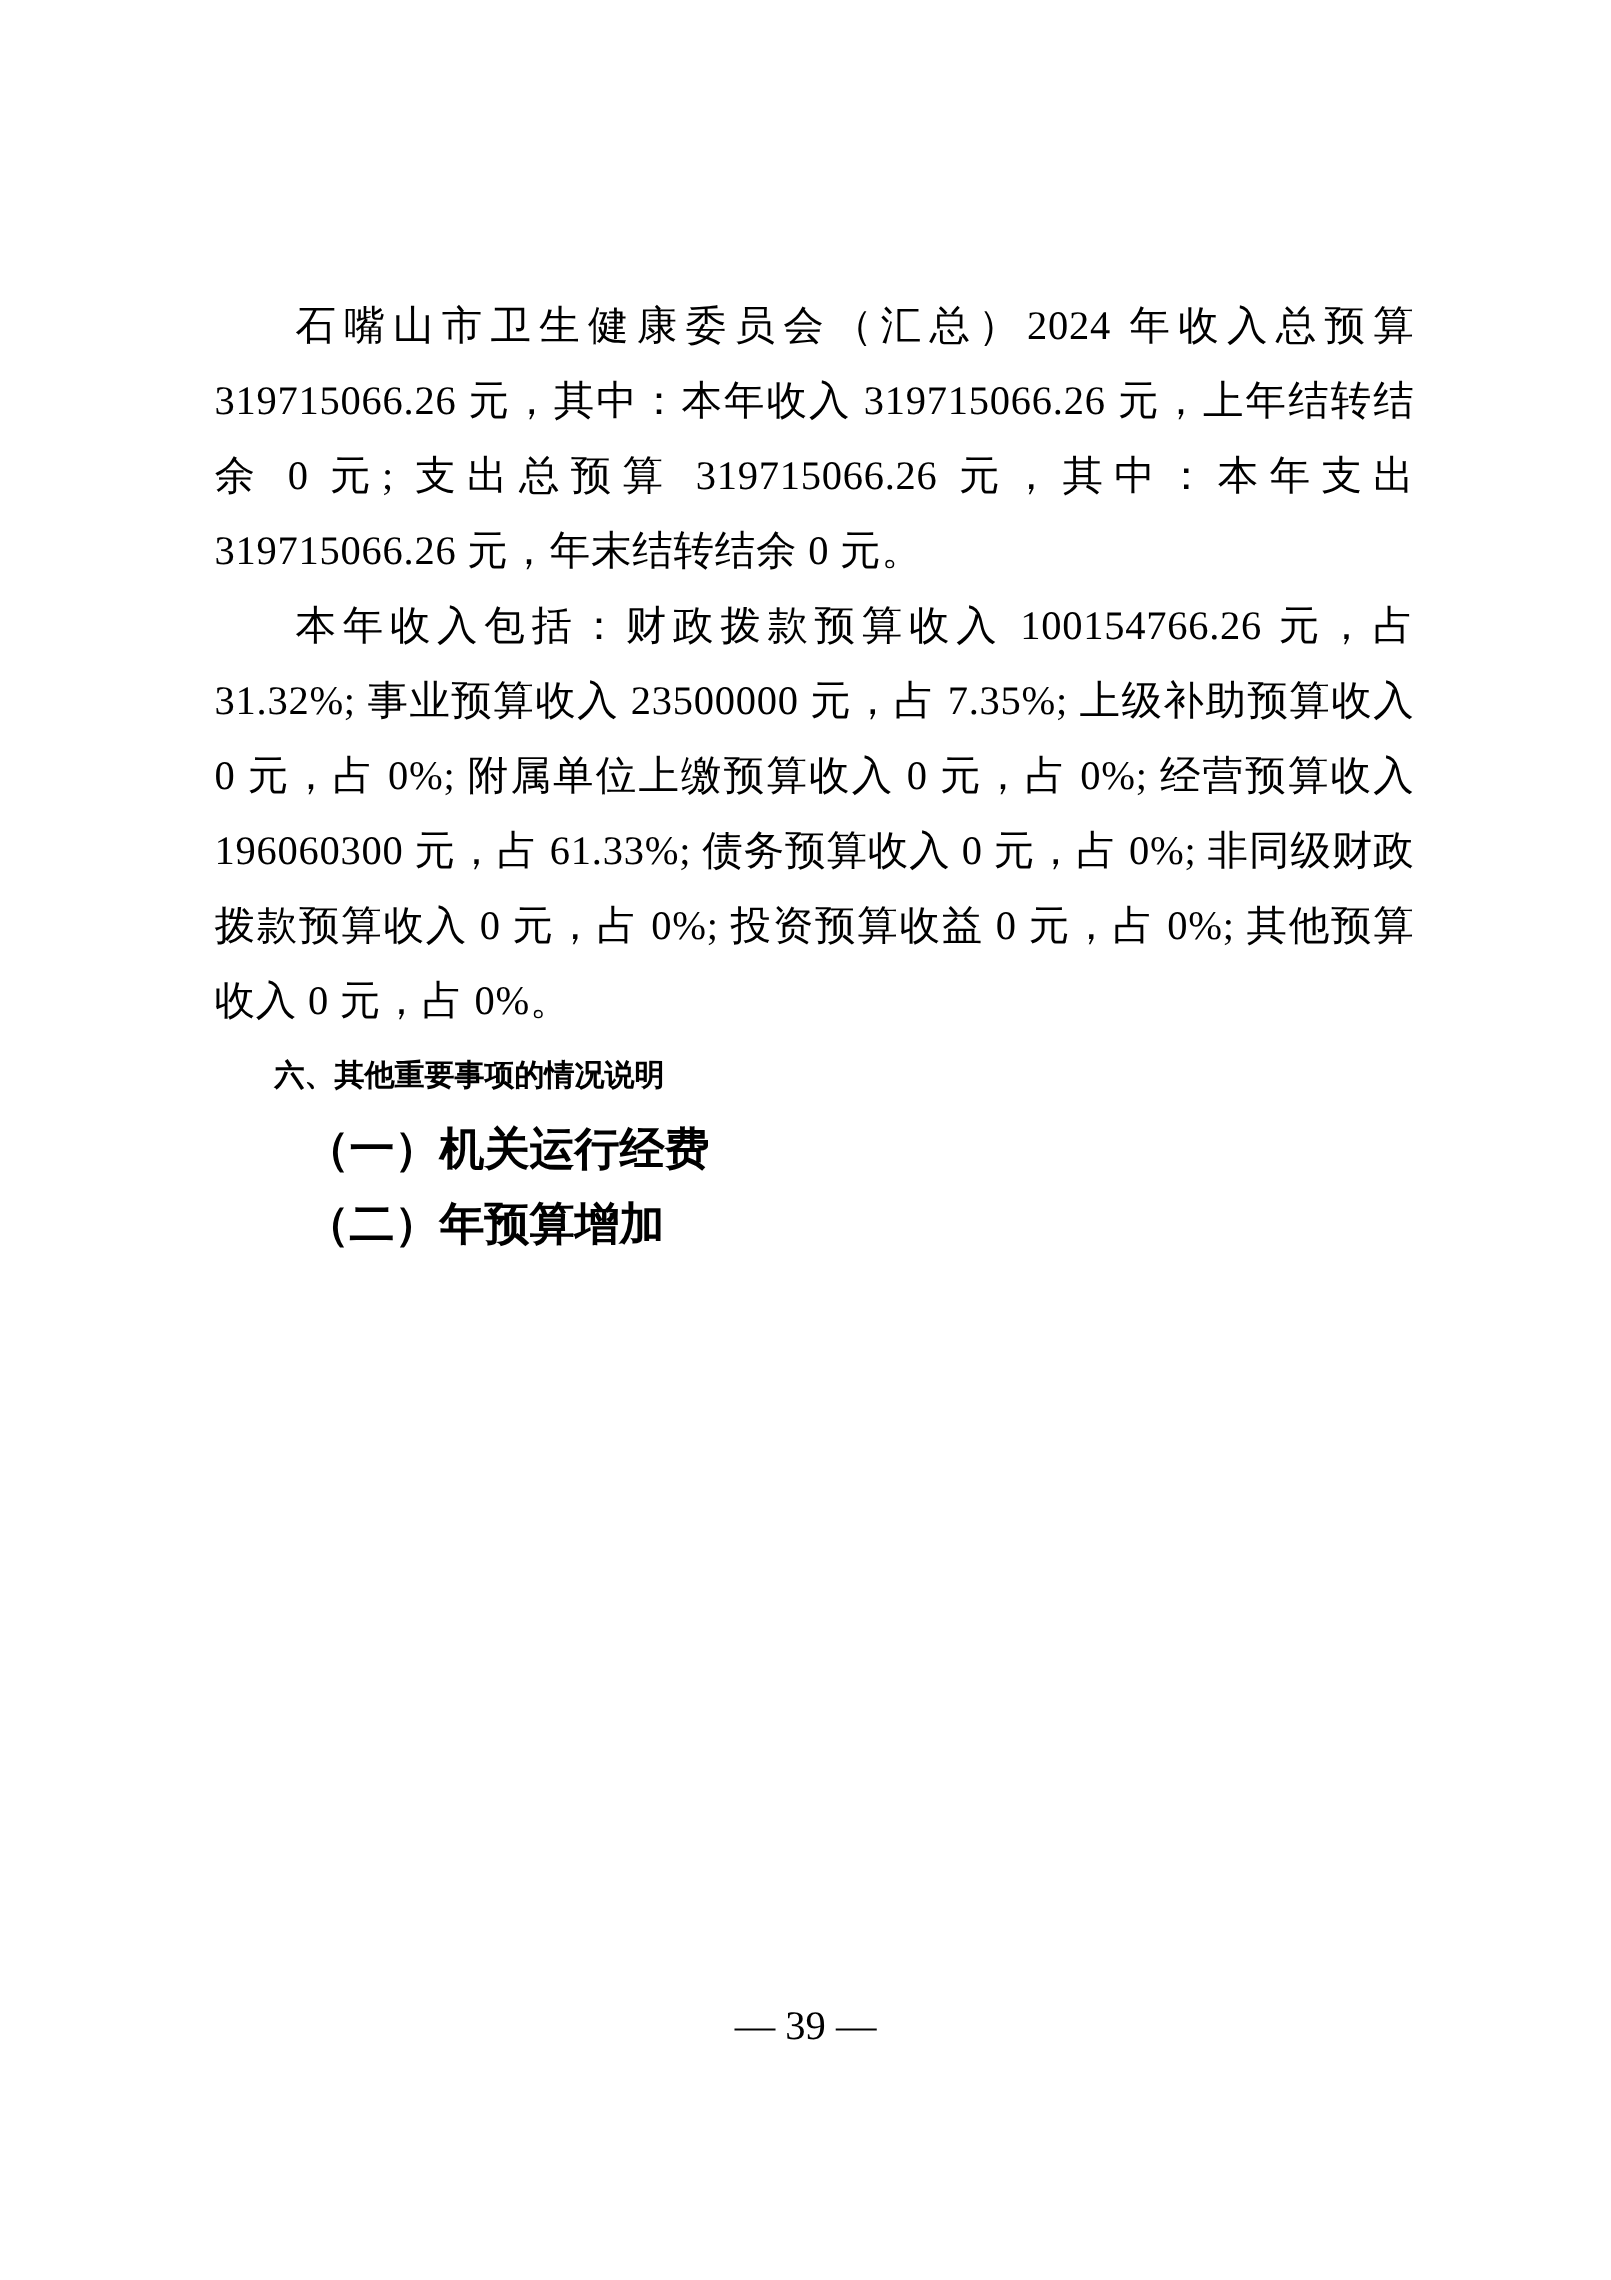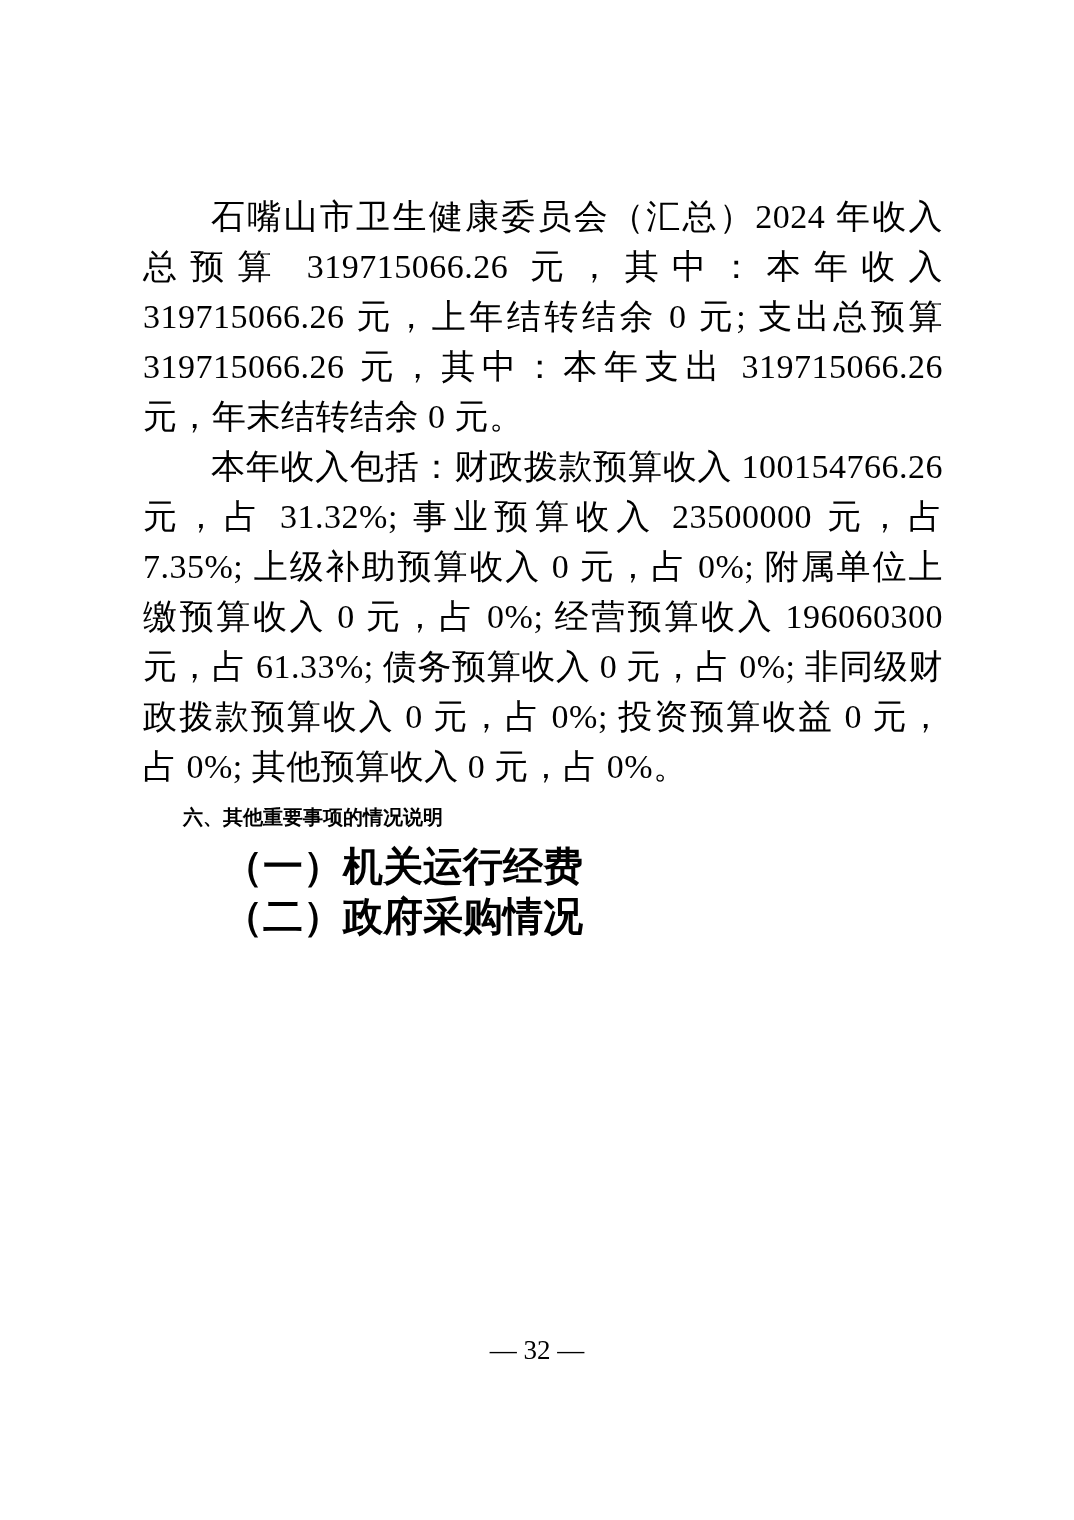--- a/index.html
+++ b/index.html
@@ -11,37 +11,37 @@
     font-family: "Liberation Serif", "DejaVu Serif", serif;
     overflow: hidden;
   }
   .content {
     position: absolute;
     left: 143px;
     top: 192px;
     width: 800px;
   }
   .body-text {
-    font-size: 34px;
+    font-size: 27px;
     line-height: 50px;
     text-align: justify;
     text-indent: 2em;
     letter-spacing: 0.5px;
   }
   .heading-major {
     font-family: "Liberation Sans", "DejaVu Sans", sans-serif;
     font-weight: 700;
     font-size: 20px;
     line-height: 50px;
     text-indent: 2em;
   }
   .heading-sub {
     font-family: "Liberation Serif", "DejaVu Serif", serif;
     font-weight: 700;
-    font-size: 40px;
+    font-size: 30px;
     line-height: 50px;
     text-indent: 2em;
   }
   .footer {
     position: absolute;
     top: 1330px;
     left: 0;
     width: 1074px;
     text-align: center;
     font-size: 27px;
@@ -50,18 +50,18 @@
 </style>
 </head>
 <body>
 
 <div class="page">
   <div class="content">
     <p class="body-text">石嘴山市卫生健康委员会（汇总）2024 年收入总预算 319715066.26 元，其中：本年收入 319715066.26 元，上年结转结余 0 元; 支出总预算 319715066.26 元，其中：本年支出 319715066.26 元，年末结转结余 0 元。</p>
     <p class="body-text">本年收入包括：财政拨款预算收入 100154766.26 元，占 31.32%; 事业预算收入 23500000 元，占 7.35%; 上级补助预算收入 0 元，占 0%; 附属单位上缴预算收入 0 元，占 0%; 经营预算收入 196060300 元，占 61.33%; 债务预算收入 0 元，占 0%; 非同级财政拨款预算收入 0 元，占 0%; 投资预算收益 0 元，占 0%; 其他预算收入 0 元，占 0%。</p>
     <h2 class="heading-major">六、其他重要事项的情况说明</h2>
     <h3 class="heading-sub">（一）机关运行经费</h3>
-    <h3 class="heading-sub">（二）政府采购情况</h3>
+    <h3 class="heading-sub">（二）年预算增加</h3>
   </div>
   <div class="footer">
-    <span>— 32 —</span>
+    <span>— 39 —</span>
   </div>
 </div>
 
 </body></html>

